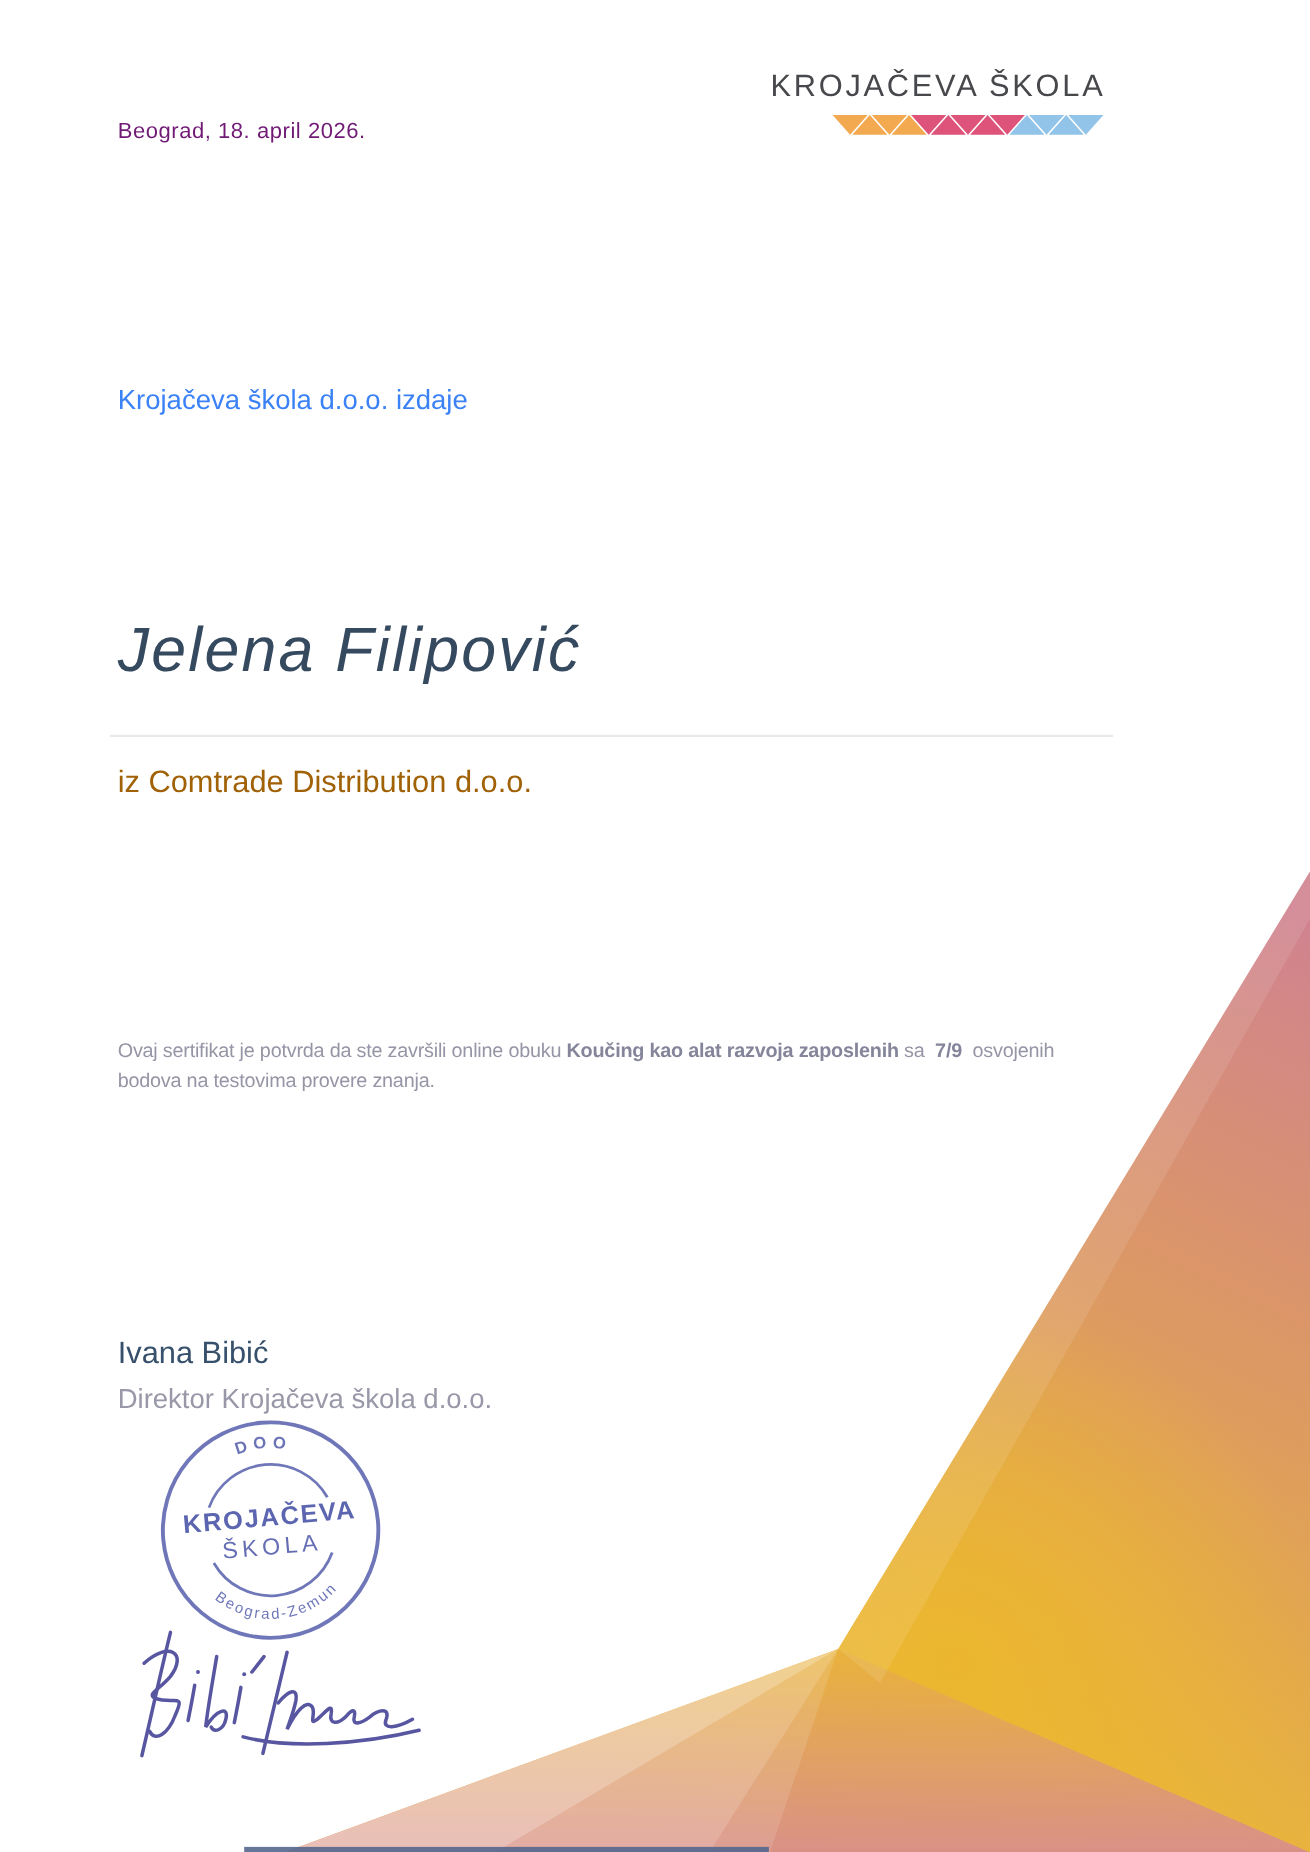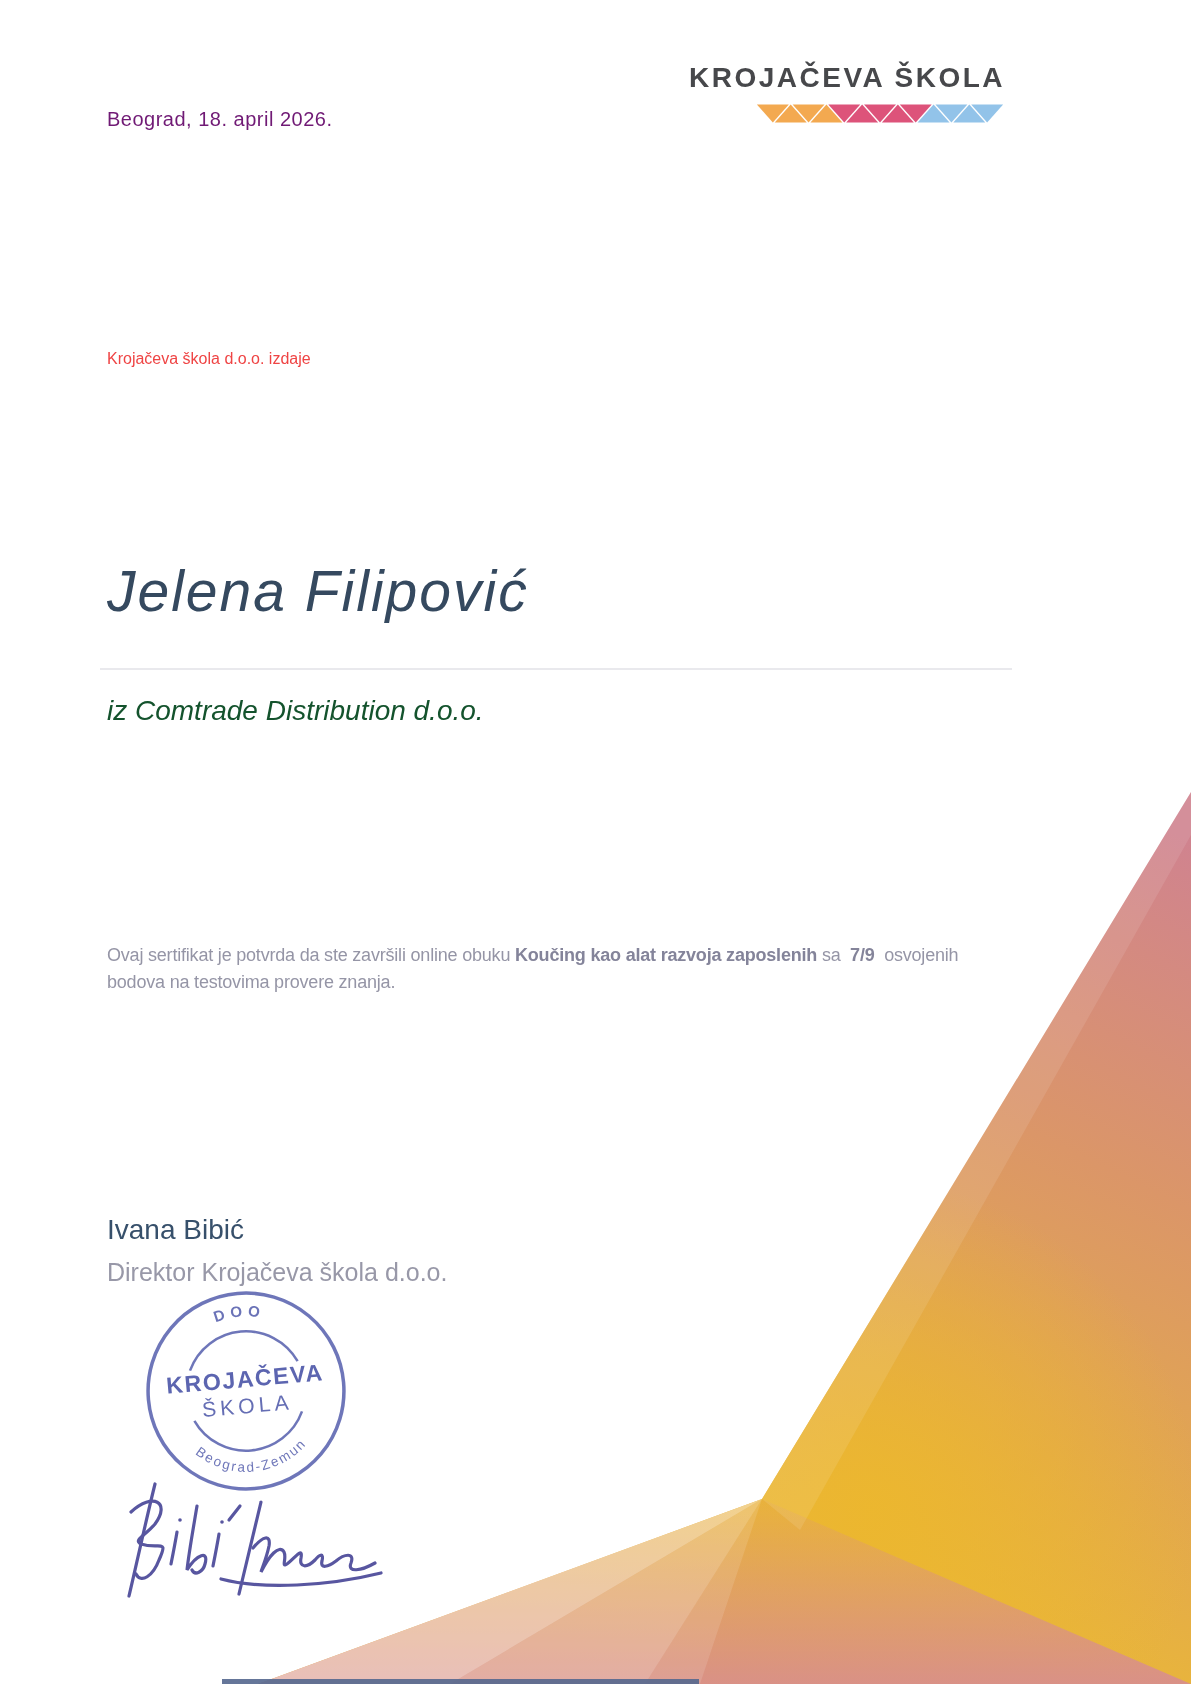--- a/index.html
+++ b/index.html
@@ -27,31 +27,31 @@
   .date-line {
     left: 107px; top: 108px;
     font-size: 20px;
     color: #701a75;
     letter-spacing: 0.5px;
   }
 
   .logo { right: 186px; top: 62px; text-align: right; }
   .logo-text {
     font-size: 28px;
-    font-weight: 700;
+    font-weight: 400;
     color: #47484b;
     letter-spacing: 2.5px;
     white-space: nowrap;
   }
   .logo-tri { display: block; margin-top: 8px; margin-left: auto; width: 250px; height: 23px; }
 
   .issuer-line {
     left: 107px; top: 350px;
-    font-size: 16px;
-    color: #ef4444;
+    font-size: 25px;
+    color: #3b82f6;
   }
 
   .cert-title {
     left: 104px; top: 362px;
     font-size: 93px;
     font-weight: bold;
     letter-spacing: -2px;
     color: #32425b;
     line-height: 1.0;
   }
@@ -66,23 +66,22 @@
   }
 
   .name-underline {
     left: 100px; top: 668px;
     width: 912px; height: 2px;
     background: #e9e9ed;
   }
 
   .company-line {
     left: 107px; top: 695px;
-    font-style: italic;
     font-size: 28px;
-    color: #14532d;
+    color: #a16207;
   }
 
   .congrats-heading {
     left: 107px; top: 866px;
     font-size: 38px;
     font-weight: 400;
     letter-spacing: 1.5px;
     color: #3f5166;
   }
 

